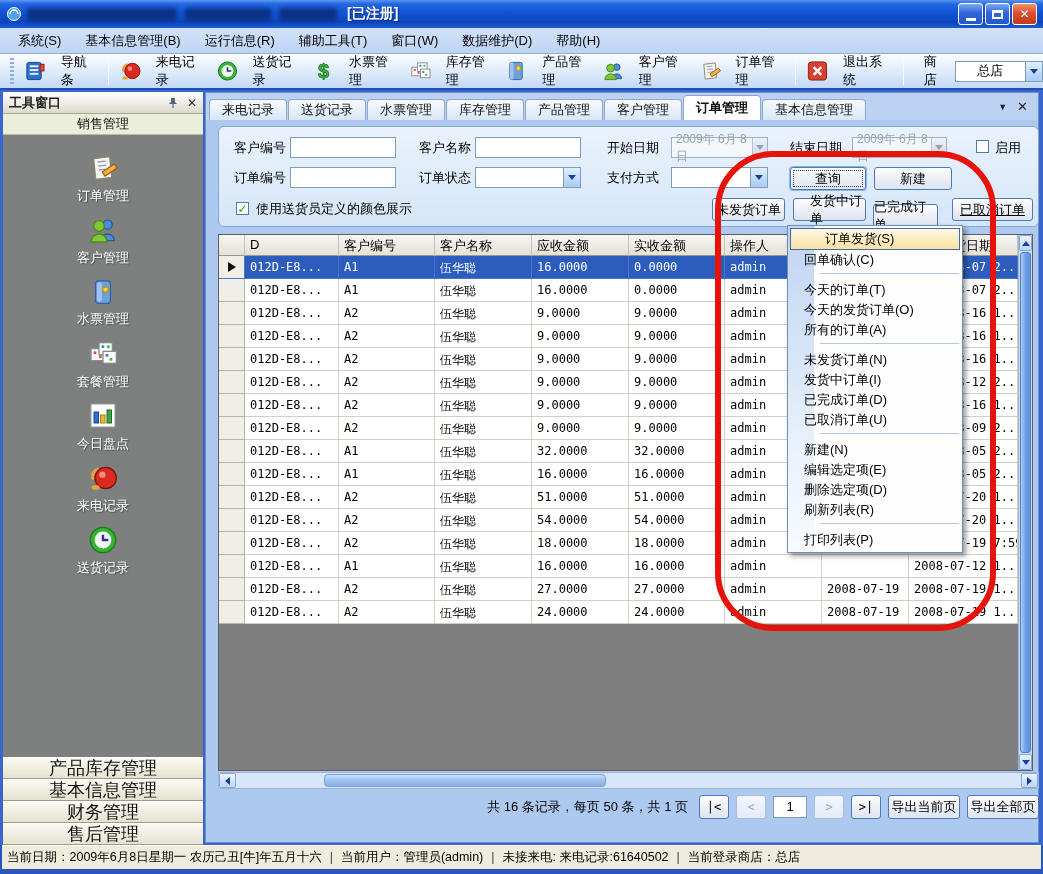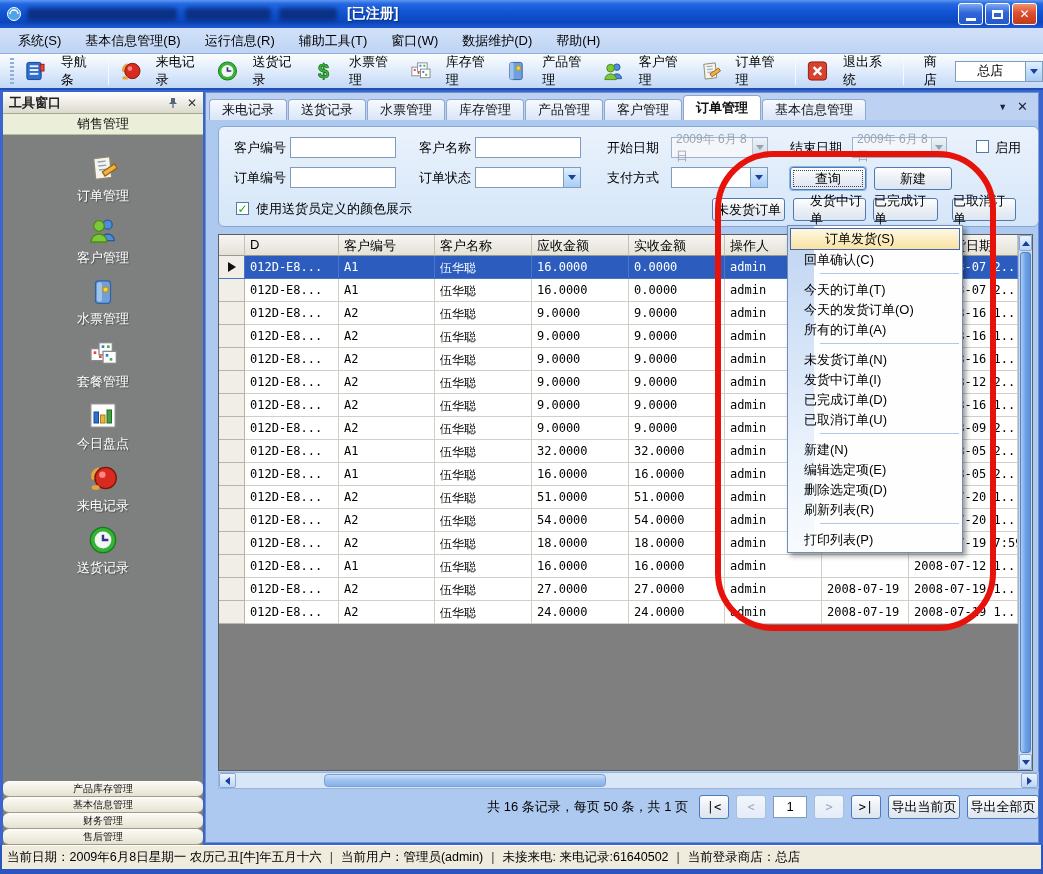--- a/index.html
+++ b/index.html
@@ -50,22 +50,22 @@
   .sidebar{position:absolute;left:3px;top:2px;bottom:0;width:200px;background:#7E8080;display:flex;flex-direction:column;}
   .sb-header{height:22px;background:linear-gradient(180deg,#FFFFFF,#DCD9CC);border-bottom:1px solid #A8A696;
     display:flex;align-items:center;padding:0 6px;font-size:13px;font-weight:bold;color:#222;}
   .sb-header .sb-tools{margin-left:auto;display:flex;gap:8px;align-items:center;color:#333;font-size:12px;}
   .sb-group{height:21px;background:#EBEFD9;border-bottom:1px solid #B9BD9E;display:flex;align-items:center;justify-content:center;
     font-size:13px;color:#111;}
   .sb-items{flex:1;display:flex;flex-direction:column;align-items:center;padding-top:12px;}
   .sb-item{width:150px;height:62px;display:flex;flex-direction:column;align-items:center;justify-content:center;gap:3px;}
   .sb-item-label{color:#fff;font-size:13px;text-shadow:1px 1px 1px #4A4C4A;}
   .sb-bottom{margin-top:auto;}
-  .sb-bar{height:16px;background:linear-gradient(180deg,#FBF9F2,#E6E2D2);border-top:1px solid #FFFFFF;border-bottom:1px solid #9E9C86;
-    display:flex;align-items:center;justify-content:center;font-size:10px;color:#111;border-radius:6px;}
+  .sb-bar{height:22px;background:linear-gradient(180deg,#FBF9F2,#E6E2D2);border-top:1px solid #FFFFFF;border-bottom:1px solid #9E9C86;
+    display:flex;align-items:center;justify-content:center;font-size:18px;color:#111;}
 
   
   .content{position:absolute;left:205px;top:2px;right:4px;bottom:2px;background:#ADC9F0;border:1px solid #6C90C8;}
 
   
   .tabstrip{position:absolute;left:0;top:0;right:0;height:27px;background:#BDD2F2;display:flex;align-items:flex-end;padding-left:3px;}
   .tab{height:21px;padding:0 12px;margin-right:1px;display:flex;align-items:center;font-size:13px;color:#111;
     background:linear-gradient(180deg,#F6FAFE,#D8E6F8);border:1px solid #8DA8CC;border-bottom:none;border-radius:4px 4px 0 0;}
   .tab.active{height:25px;background:#FFFFFF;font-weight:bold;position:relative;z-index:2;}
   .tab-tools{margin-left:auto;display:flex;align-items:center;gap:10px;padding:0 10px 6px 0;color:#223;font-size:11px;}
@@ -471,23 +471,23 @@
             <span>新建</span>
           </span>
 
         <span class="checkbox checked" style="left:17px;top:75px"></span>
         <span class="fp-label" style="left:37px;top:71px">使用送货员定义的颜色展示</span>
         <span>
           <span class="xpbtn status-btn" style="left: 493px; top: 71px; width: 73px;">
               <span>未发货订单</span>
             </span><span class="xpbtn status-btn" style="left: 574px; top: 71px; width: 73px; padding-left: 16px;">
               <span>发货中订单</span>
-            </span><span class="xpbtn status-btn" style="left: 654px; top: 71px; width: 65px;">
+            </span><span class="xpbtn status-btn" style="left: 654px; top: 77px; width: 65px;">
               <span>已完成订单</span>
-            </span><span class="xpbtn status-btn" style="left: 733px; top: 71px; width: 64px;">
+            </span><span class="xpbtn status-btn" style="left: 733px; top: 71px; width: 81px; text-decoration: underline;">
               <span>已取消订单</span>
             </span>
         </span>
       </div>
 
       <div class="grid">
         <div class="grid-cols">
           <div class="thead">
             <div class="hcell"><span></span></div>
               <div class="hcell"><span>D</span></div>

